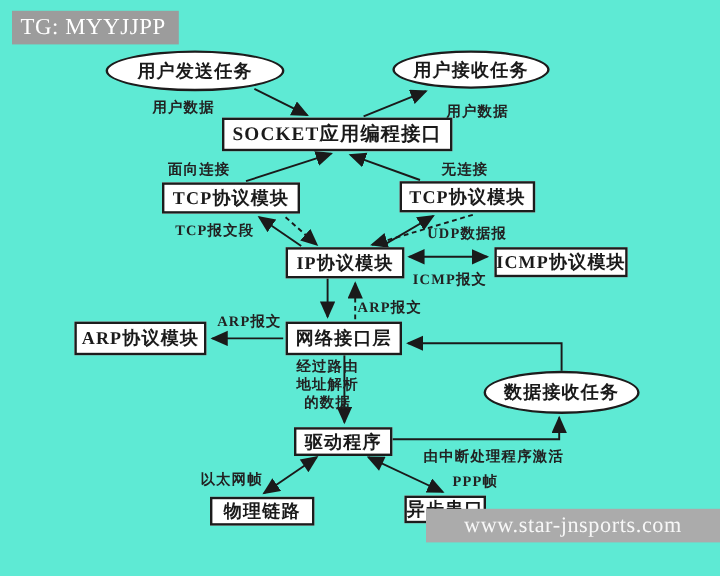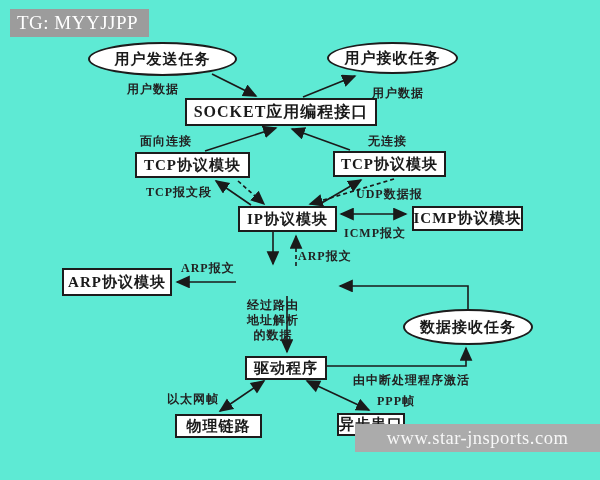--- a/index.html
+++ b/index.html
@@ -86,20 +86,23 @@
     </div>
   <div class="node" style="left:333px;top:151px;width:113px;height:26px;">
       <span>TCP协议模块</span>
     </div>
   <div class="node" style="left:238px;top:206px;width:99px;height:26px;">
       <span>IP协议模块</span>
     </div>
   <div class="node" style="left:412px;top:206px;width:111px;height:25px;">
       <span>ICMP协议模块</span>
     </div>
+  <div class="node" style="left:238px;top:268px;width:97px;height:28px;">
+      <span>网络接口层</span>
+    </div>
   <div class="node" style="left:62px;top:268px;width:110px;height:28px;">
       <span>ARP协议模块</span>
     </div>
   <div class="node" style="left:245px;top:356px;width:82px;height:24px;">
       <span>驱动程序</span>
     </div>
   <div class="node" style="left:175px;top:414px;width:87px;height:24px;">
       <span>物理链路</span>
     </div>
   <div class="node" style="left:337px;top:413px;width:68px;height:23px;">

